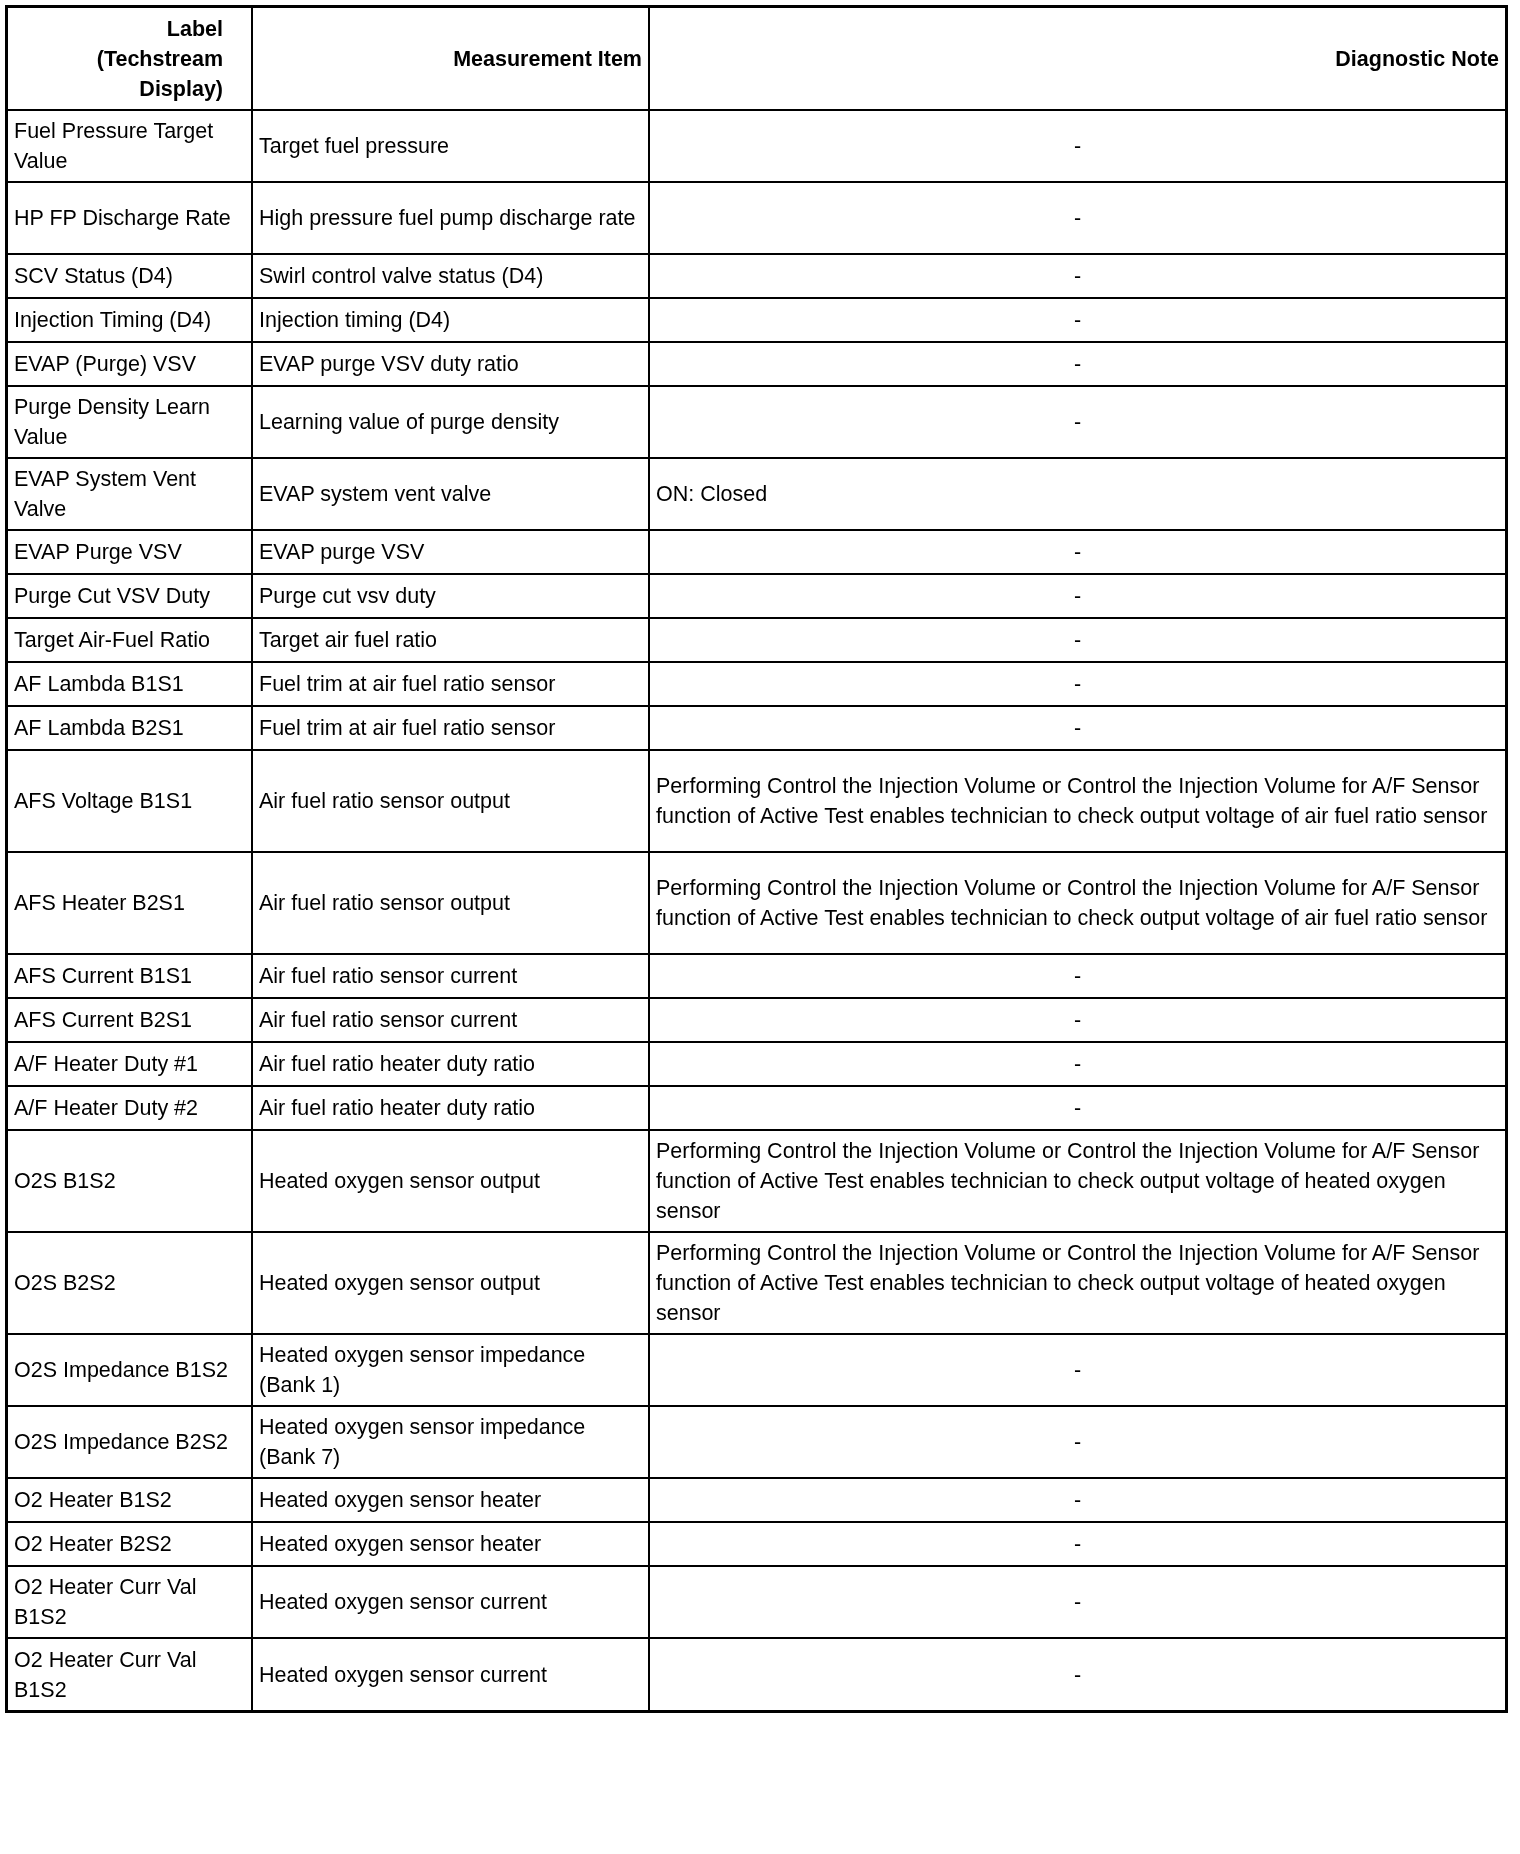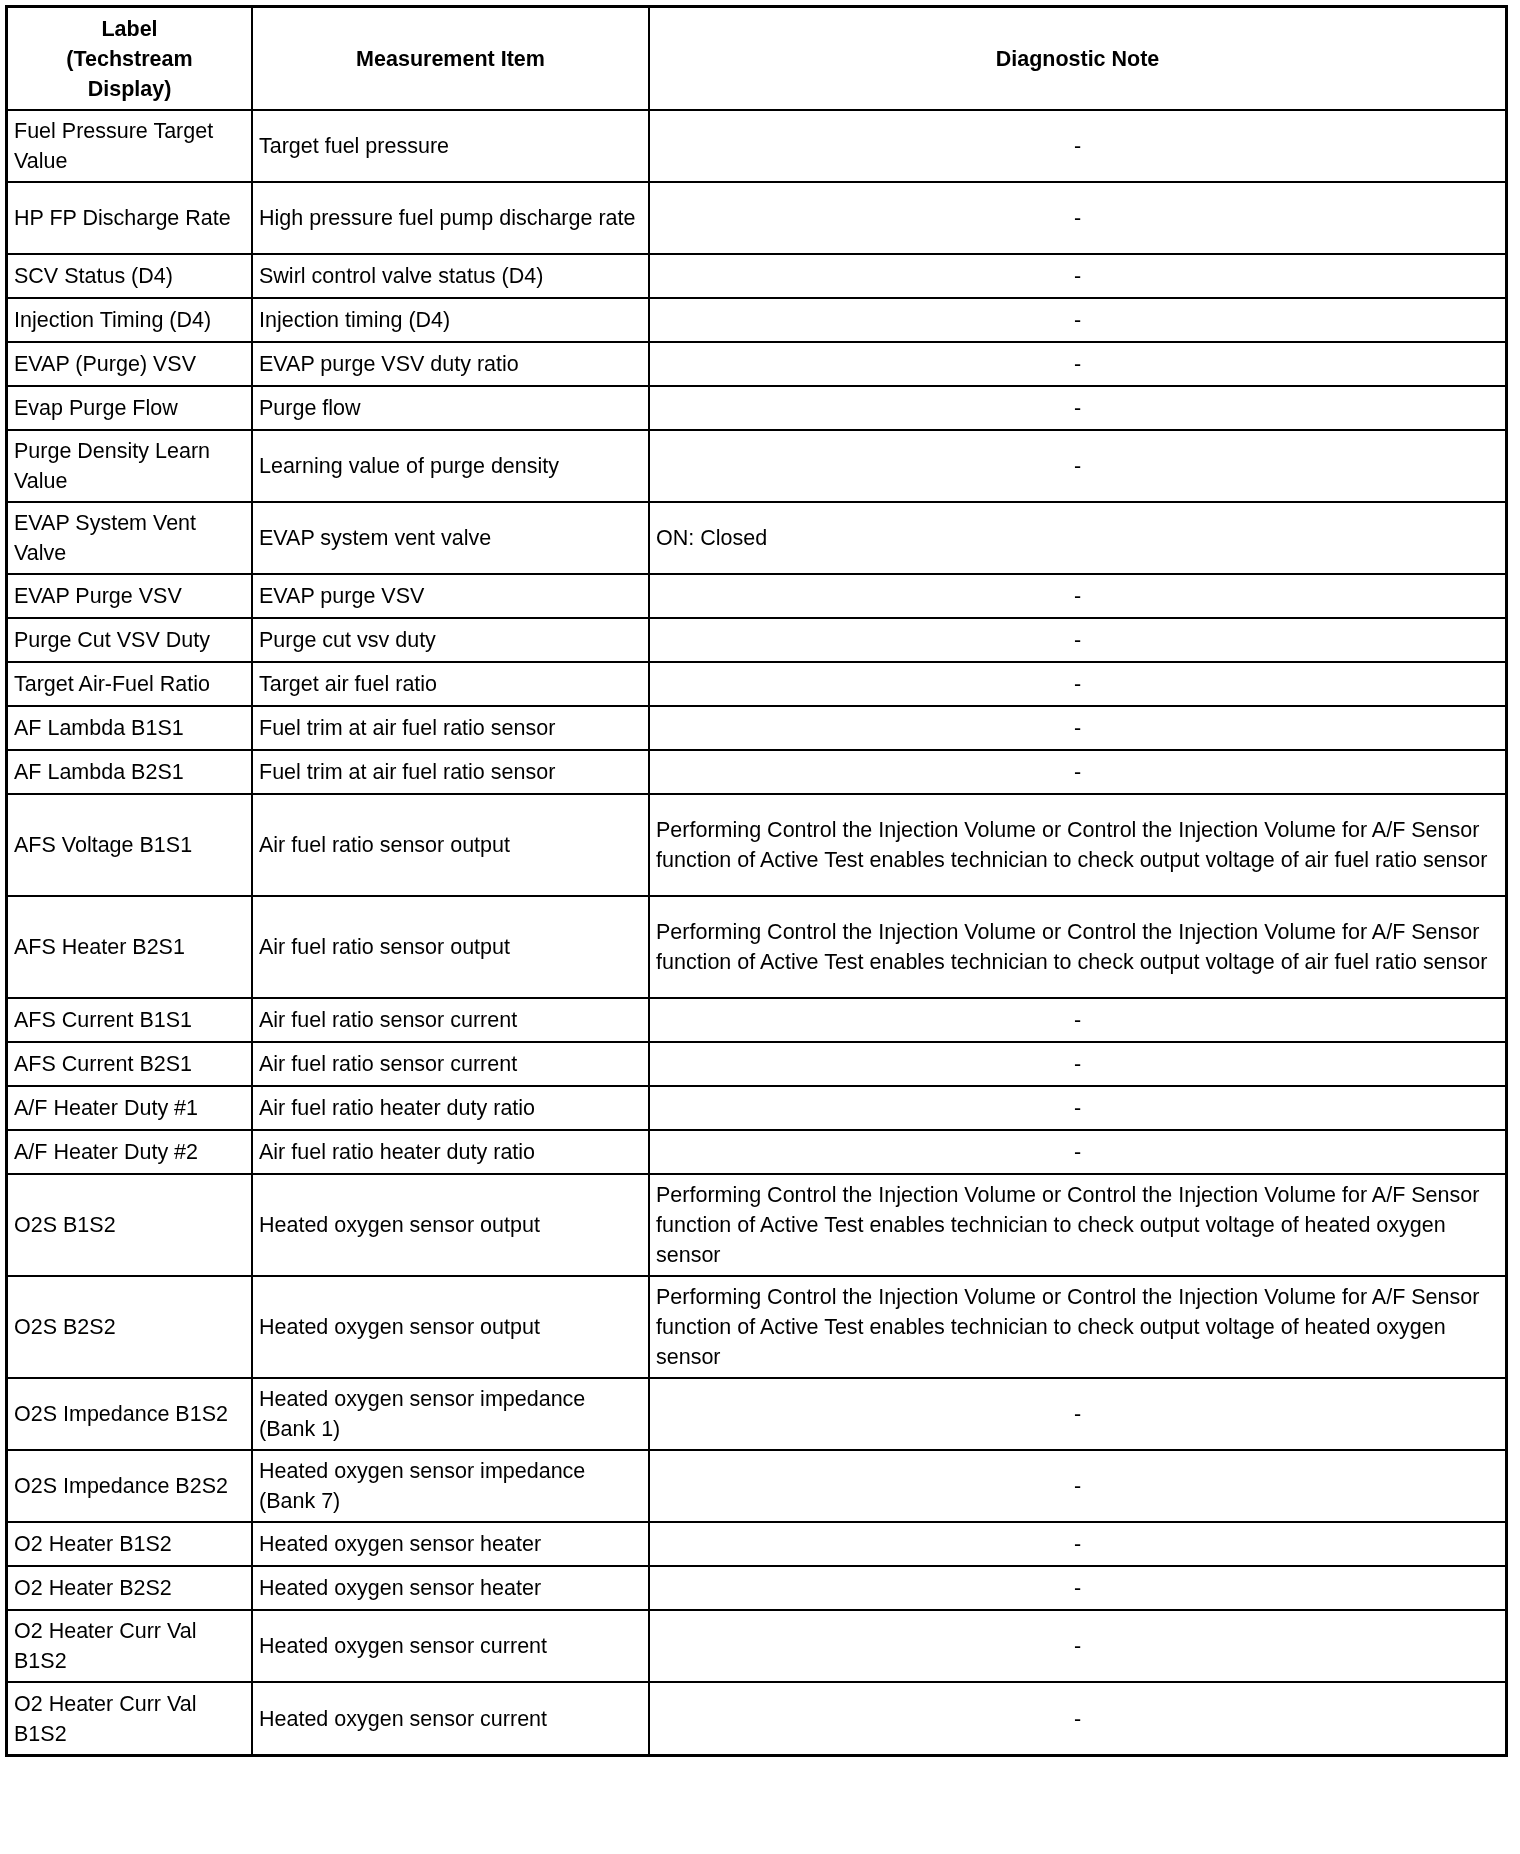--- a/index.html
+++ b/index.html
@@ -38,21 +38,21 @@
     line-height: 30px;
     vertical-align: middle;
     box-sizing: border-box;
   }
   tr:first-child th { border-top: none; }
   tr:last-child td { border-bottom: none; }
   th:first-child, td:first-child { border-left: none; }
   th:last-child, td:last-child { border-right: none; }
   th {
     font-weight: bold;
-    text-align: center;
+    text-align: right;
     height: 102px;
   }
   td { text-align: left; }
   td.note.dash { text-align: center; }
   tr.h1 td { height: 44px; }
   tr.h2 td { height: 72px; }
   tr.h3 td { height: 102px; }
 </style>
 </head>
 <body>
@@ -90,25 +90,20 @@
         <tr class="h1">
           <td class="label">Injection Timing (D4)</td>
           <td class="measurement">Injection timing (D4)</td>
           <td class="note dash">-</td>
         </tr>
         <tr class="h1">
           <td class="label">EVAP (Purge) VSV</td>
           <td class="measurement">EVAP purge VSV duty ratio</td>
           <td class="note dash">-</td>
         </tr>
-        <tr class="h1">
-          <td class="label">Evap Purge Flow</td>
-          <td class="measurement">Purge flow</td>
-          <td class="note dash">-</td>
-        </tr>
         <tr class="h2">
           <td class="label">Purge Density Learn Value</td>
           <td class="measurement">Learning value of purge density</td>
           <td class="note dash">-</td>
         </tr>
         <tr class="h2">
           <td class="label">EVAP System Vent Valve</td>
           <td class="measurement">EVAP system vent valve</td>
           <td class="note">ON: Closed</td>
         </tr>

